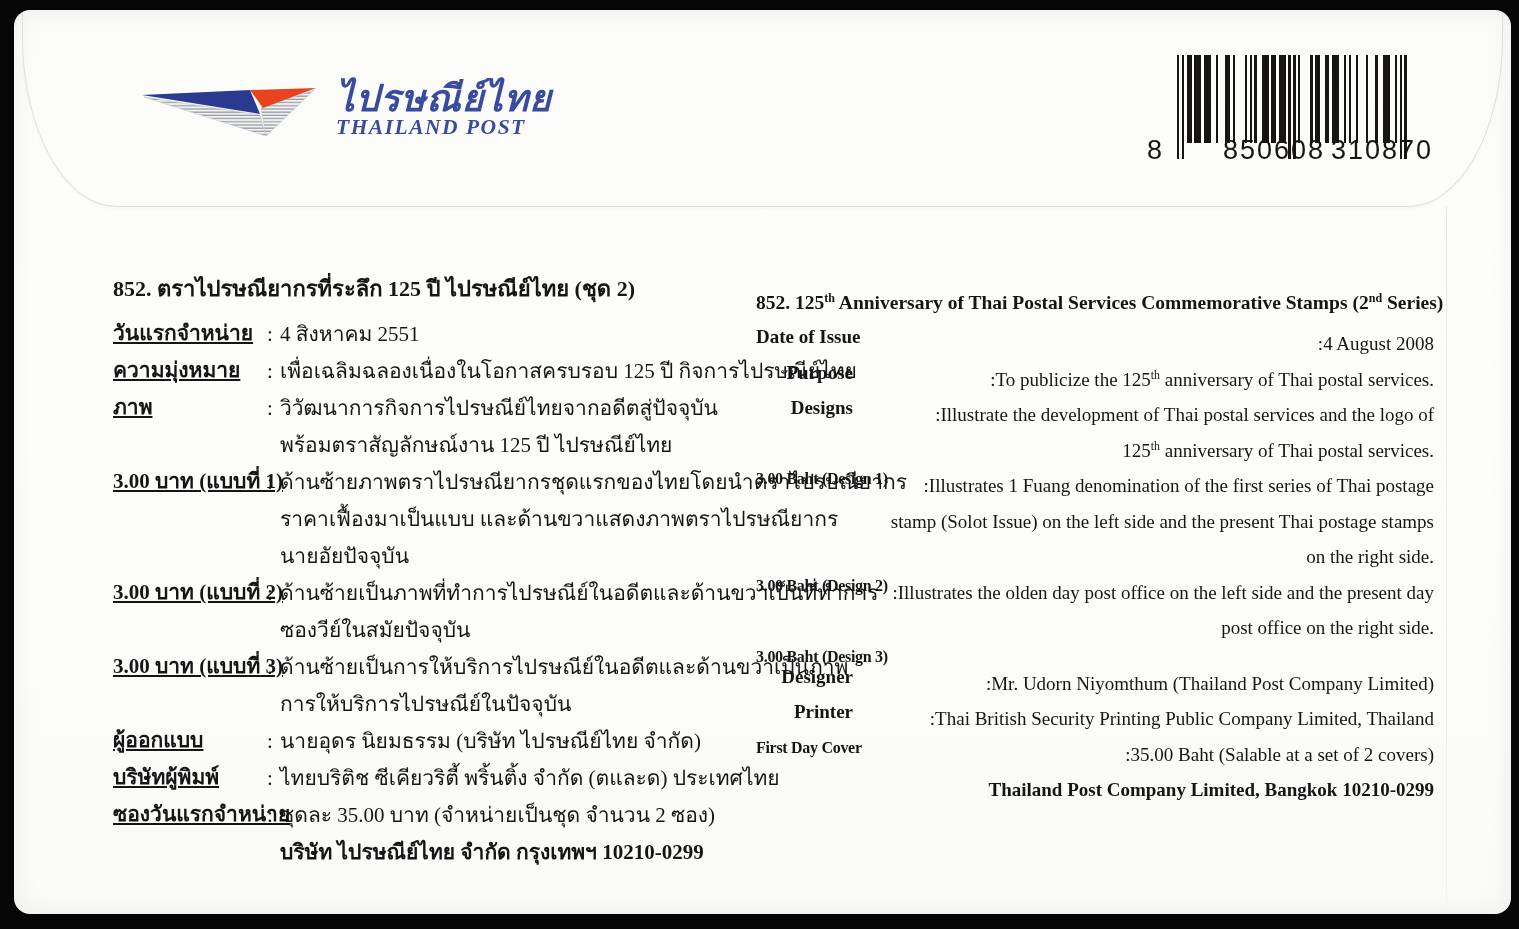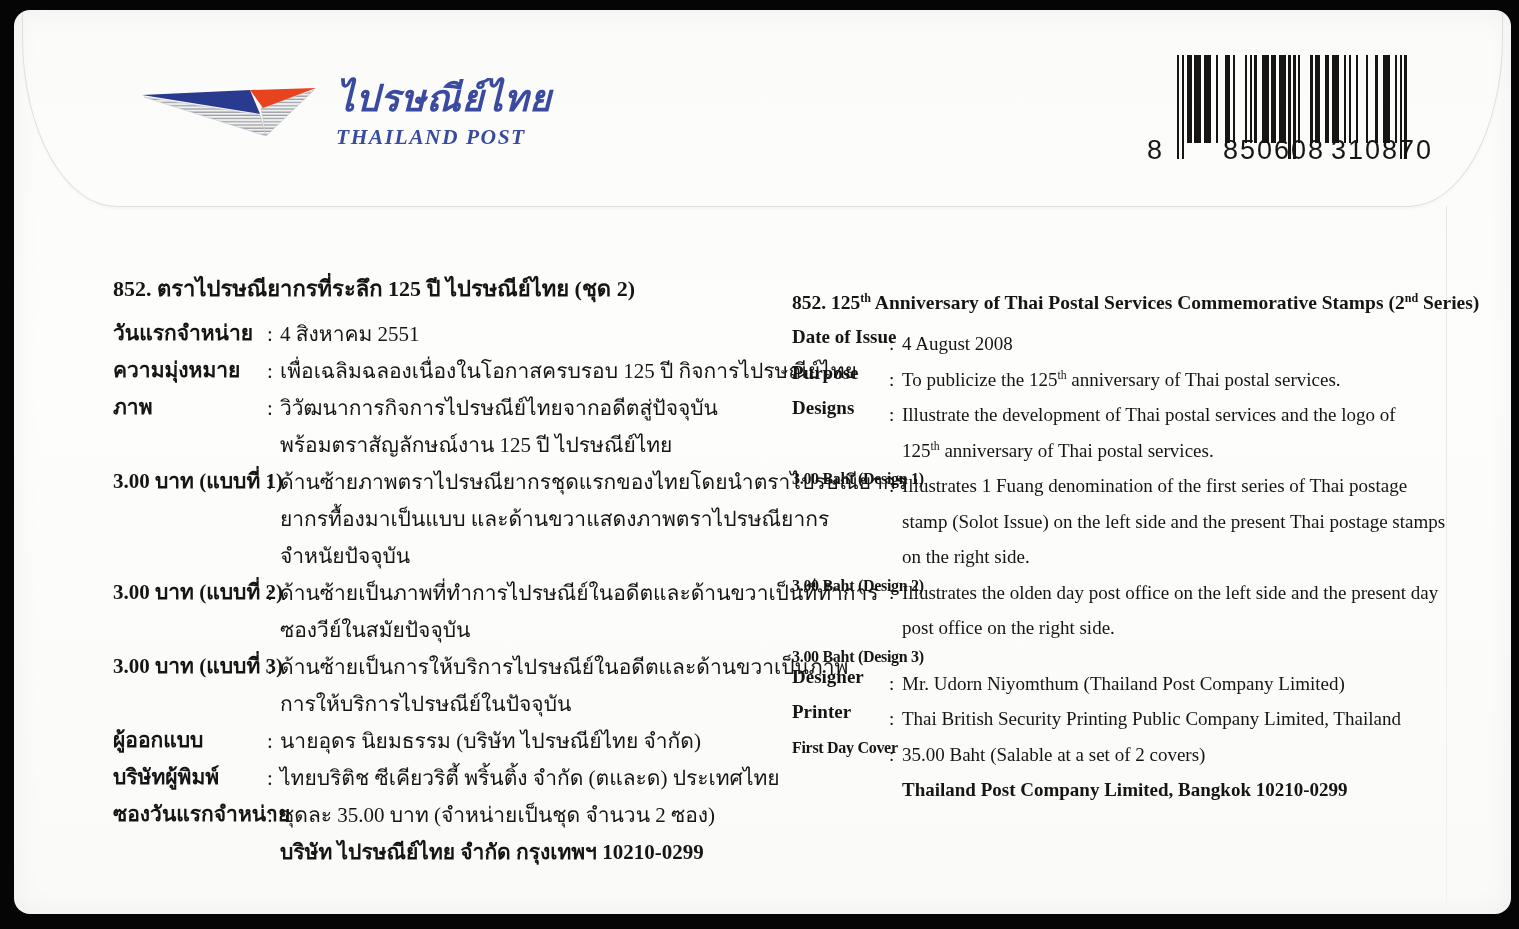--- a/index.html
+++ b/index.html
@@ -20,44 +20,44 @@
   .crease-right{position:absolute;right:64px;top:196px;bottom:8px;width:1.5px;
         background:linear-gradient(180deg,#e6e6e4,#f2f2f0);}
 
   
   .logo-block{position:absolute;left:126px;top:70px;display:flex;align-items:flex-start;}
   .logo-mark{width:178px;height:56px;margin-top:6px;}
   .logo-text{margin-left:18px;color:#3a4a9f;line-height:1;}
   .logo-thai{font-size:37px;font-weight:bold;font-style:italic;letter-spacing:1px;
              font-family:"Liberation Serif",serif;}
   .logo-eng{font-size:21.5px;font-style:italic;font-weight:bold;letter-spacing:1.5px;
-            margin-top:10px;font-family:"Liberation Serif",serif;}
+            margin-top:0;font-family:"Liberation Serif",serif;}
 
   
   .barcode{position:absolute;left:1133px;top:45px;width:280px;height:128px;}
   .bars{position:absolute;left:30px;top:0;height:104px;}
   .bar{position:absolute;top:0;background:#171513;}
   .bc-digits{position:absolute;top:80px;font-family:"Liberation Sans","DejaVu Sans",sans-serif;
              font-size:27px;color:#171513;letter-spacing:2px;}
   .bc-prefix{left:0;}
   .bc-left{left:76px;}
   .bc-right{left:184px;}
 
   
   .col{position:absolute;}
   .col-thai{left:99px;top:262px;width:650px;font-size:21px;}
-  .col-eng{left:778px;top:278px;width:678px;font-size:19px;}
+  .col-eng{left:742px;top:278px;width:678px;font-size:19px;text-align:right;}
 
   .col-title{font-weight:bold;white-space:nowrap;}
   .col-thai .col-title{font-size:22px;line-height:34px;margin-bottom:10px;}
   .col-eng  .col-title{font-size:19.5px;line-height:30px;margin-bottom:8px;}
 
   .row{display:flex;align-items:flex-start;}
   .row-label{flex:none;font-weight:bold;white-space:nowrap;}
-  .col-thai .row-label{width:154px;}
+  .col-thai .row-label{width:154px;text-decoration:underline;}
   .col-eng  .row-label{width:97px;}
   .col-eng  .row-label.small{font-size:16px;letter-spacing:-0.3px;padding-top:2px;}
   .row-value{flex:1;}
   .line{white-space:nowrap;}
   .col-thai .line{line-height:37px;}
   .col-eng  .line{line-height:35.5px;}
   .line.cont{padding-left:13px;}
   .colon{display:inline-block;width:13px;}
 
   .col-footer{font-weight:bold;white-space:nowrap;}
@@ -150,22 +150,22 @@
           <div class="row-label">ภาพ</div>
           <div class="row-value">
             <div class="line"><span class="colon">:</span><span>วิวัฒนาการกิจการไปรษณีย์ไทยจากอดีตสู่ปัจจุบัน</span></div>
             <div class="line cont"><span>พร้อมตราสัญลักษณ์งาน 125 ปี ไปรษณีย์ไทย</span></div>
           </div>
         </div>
         <div class="row">
           <div class="row-label small">3.00 บาท (แบบที่ 1)</div>
           <div class="row-value">
             <div class="line"><span class="colon">:</span><span>ด้านซ้ายภาพตราไปรษณียากรชุดแรกของไทยโดยนำตราไปรษณียากร</span></div>
-            <div class="line cont"><span>ยากรทื้องมาเป็นแบบ และด้านขวาแสดงภาพตราไปรษณียากร</span></div>
-            <div class="line cont"><span>จำหนัยปัจจุบัน</span></div>
+            <div class="line cont"><span>ราคาเฟื้องมาเป็นแบบ และด้านขวาแสดงภาพตราไปรษณียากร</span></div>
+            <div class="line cont"><span>นายอัยปัจจุบัน</span></div>
           </div>
         </div>
         <div class="row">
           <div class="row-label small">3.00 บาท (แบบที่ 2)</div>
           <div class="row-value">
             <div class="line"><span class="colon">:</span><span>ด้านซ้ายเป็นภาพที่ทำการไปรษณีย์ในอดีตและด้านขวาเป็นที่ทำการ</span></div>
             <div class="line cont"><span>ซองวีย์ในสมัยปัจจุบัน</span></div>
           </div>
         </div>
         <div class="row">

